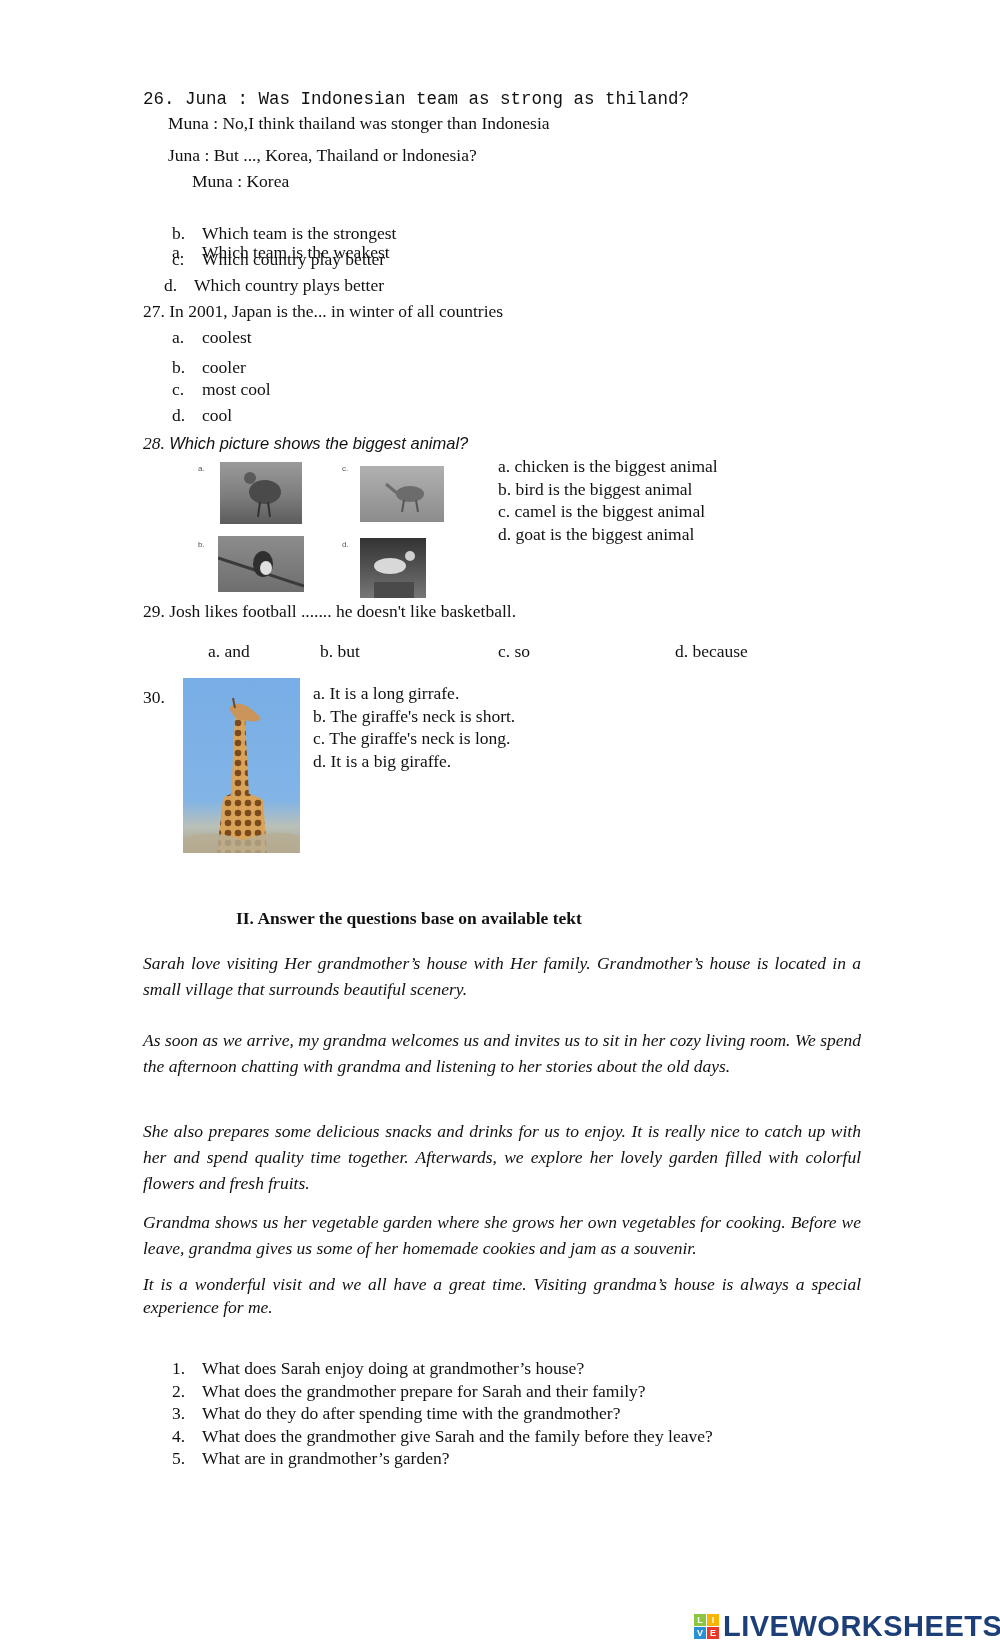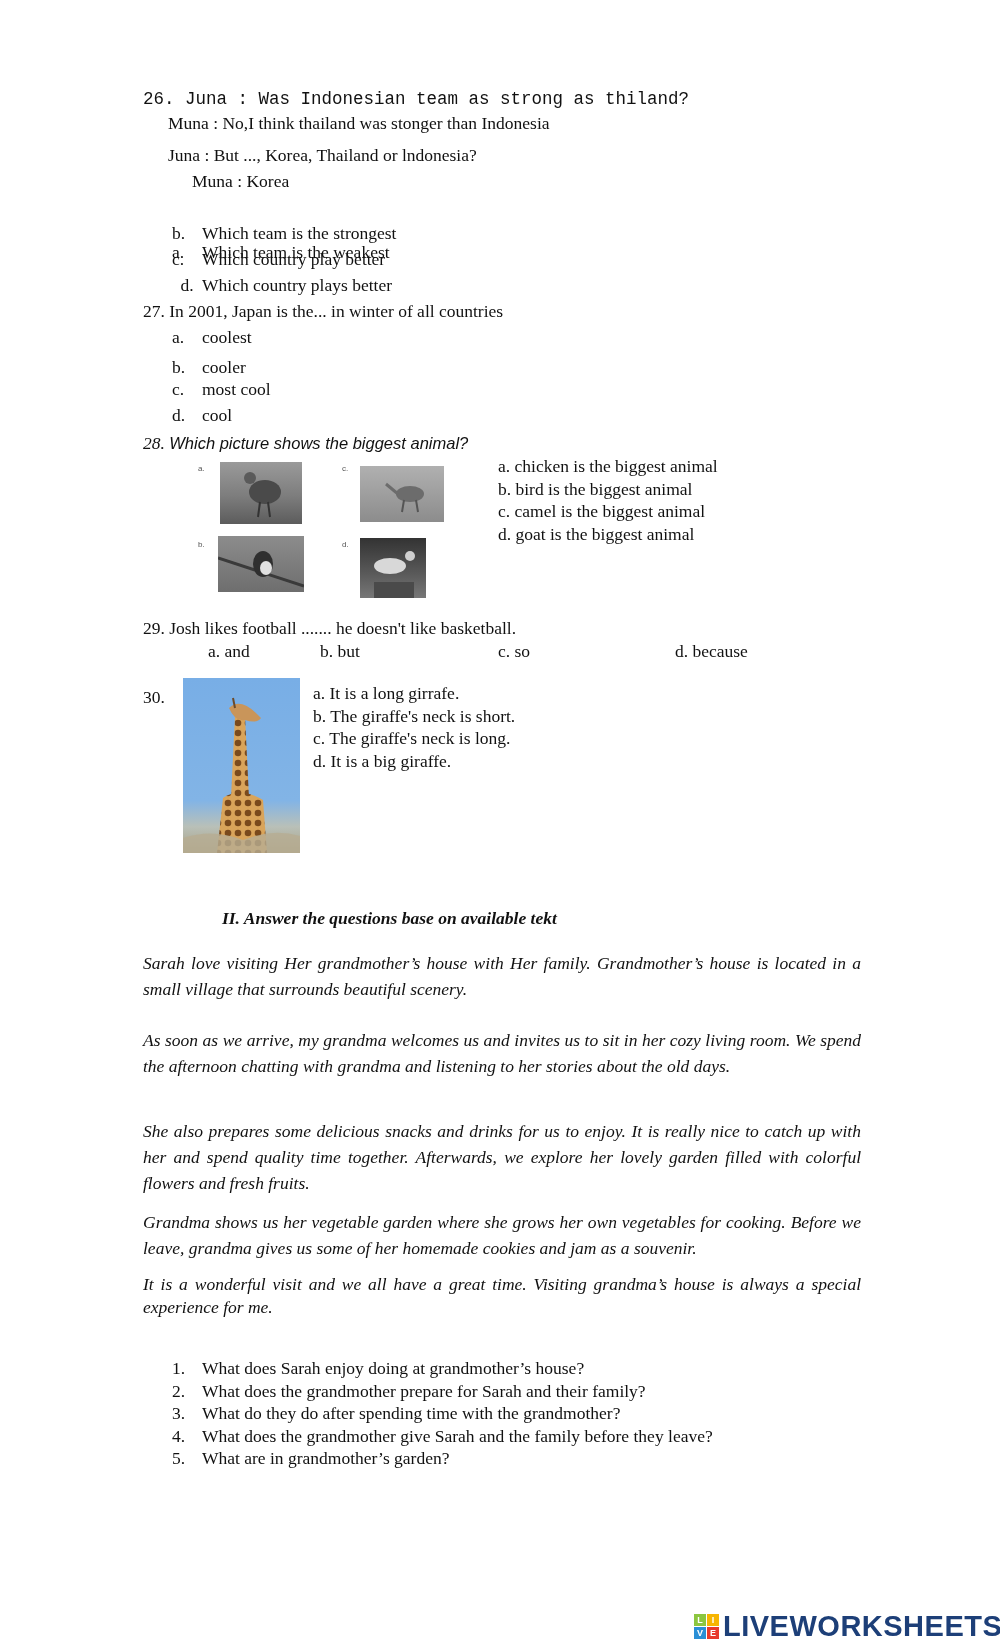--- a/index.html
+++ b/index.html
@@ -30,21 +30,21 @@
   <span>26.</span>
   <span>Juna : Was Indonesian team as strong as thiland?</span>
 </div>
 <div class="line" style="left:168px; top:112px;text-align:right;">Muna : No,I think thailand was stonger than Indonesia</div>
 <div class="line" style="left:168px; top:144px;">Juna  : But ..., Korea, Thailand or lndonesia?</div>
 <div class="line" style="left:168px; top:170px;margin-left:24px;">Muna : Korea</div>
 
 <div class="line" style="left:172px; top:196px;margin-top:45px;"><span class="opt-letter">a.</span><span>Which team is the weakest</span></div>
 <div class="line" style="left:172px; top:222px;"><span class="opt-letter">b.</span><span>Which team is the strongest</span></div>
 <div class="line" style="left:172px; top:248px;"><span class="opt-letter">c.</span><span>Which country play better</span></div>
-<div class="line" style="left:172px; top:274px;text-align:center;"><span class="opt-letter">d.</span><span>Which country plays better</span></div>
+<div class="line" style="left:164px; top:274px;"><span class="opt-letter">d.</span><span>Which country plays better</span></div>
 
 <div class="line" style="left:143px; top:300px;">
   <span>27.</span>
   <span>In 2001, Japan is the... in winter of all countries</span>
 </div>
 <div class="line" style="left:172px; top:326px;"><span class="opt-letter">a.</span><span>coolest</span></div>
 <div class="line" style="left:172px; top:356px;"><span class="opt-letter">b.</span><span>cooler</span></div>
 <div class="line" style="left:172px; top:378px;"><span class="opt-letter">c.</span><span>most cool</span></div>
 <div class="line" style="left:172px; top:404px;"><span class="opt-letter">d.</span><span>cool</span></div>
 
@@ -90,21 +90,21 @@
   </div>
 </div>
 
 <div class="abs" style="left:498px; top:455px; font-size:17.5px; line-height:22.5px;">
   <div>a. chicken is the biggest animal</div>
   <div>b. bird is the biggest animal</div>
   <div>c. camel is the biggest animal</div>
   <div>d. goat is the biggest animal</div>
 </div>
 
-<div class="line" style="left:143px; top:617px;">
+<div class="line" style="left:143px; top:600px;">
   <span>29.</span>
   <span>Josh likes football ....... he doesn't like basketball.</span>
 </div>
 <div class="line" style="left:172px; top:640px;margin-left:36px;">a. and</div>
 <div class="line" style="left:320px; top:640px;">b. but</div>
 <div class="line" style="left:498px; top:640px;">c. so</div>
 <div class="line" style="left:675px; top:640px;">d. because</div>
 
 <div class="line" style="left:143px; top:686px;">30.</div>
 <div class="photo" style="left:183px; top:678px; width:117px; height:175px; background: linear-gradient(180deg,#78aee6 0%,#82b4e6 70%,#b9c0b8 85%,#a8a083 100%);">
@@ -122,21 +122,21 @@
     <path d="M0 160 Q30 150 60 162 Q90 150 117 158 L117 175 L0 175 Z" fill="#b7ad92" opacity="0.8"></path>
   </svg>
 </div>
 <div class="abs" style="left:313px; top:682px; font-size:17.5px; line-height:22.5px;">
   <div>a. It is a long girrafe.</div>
   <div>b. The giraffe's neck is short.</div>
   <div>c. The giraffe's neck is long.</div>
   <div>d. It is a big giraffe.</div>
 </div>
 
-<div class="heading" style="left:222px; top:908px;font-style:italic;">II. Answer the questions base on available tekt</div>
+<div class="heading" style="left:236px; top:908px;">II. Answer the questions base on available tekt</div>
 
 <div class="para" style="top:950px;">Sarah love visiting Her grandmother’s house with Her family. Grandmother’s house is located in a small village that surrounds beautiful scenery.</div>
 <div class="para" style="top:1027px;">As soon as we arrive, my grandma welcomes us and invites us to sit in her cozy living room. We spend the afternoon chatting with grandma and listening to her stories about the old days.</div>
 <div class="para" style="top:1118px;">She also prepares some delicious snacks and drinks for us to enjoy. It is really nice to catch up with her and spend quality time together. Afterwards, we explore her lovely garden filled with colorful flowers and fresh fruits.</div>
 <div class="para" style="top:1209px;">Grandma shows us her vegetable garden where she grows her own vegetables for cooking. Before we leave, grandma gives us some of her homemade cookies and jam as a souvenir.</div>
 <div class="para" style="top:1273px; line-height:23px;">It is a wonderful visit and we all have a great time. Visiting grandma’s house is always a special experience for me.</div>
 
 <div class="q-list" style="top:1357px;">
   <div><span class="q-num">1.</span><span>What does Sarah enjoy doing at grandmother’s house?</span></div>
   <div><span class="q-num">2.</span><span>What does the grandmother prepare for Sarah and their family?</span></div>

